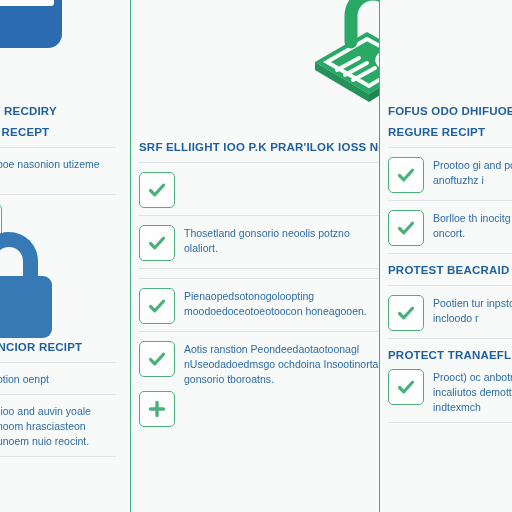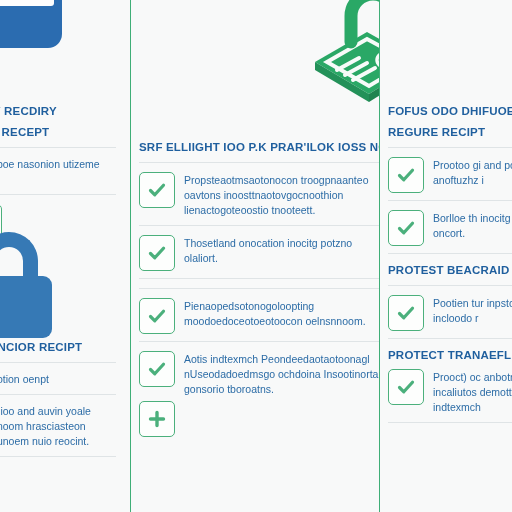--- a/index.html
+++ b/index.html
@@ -171,59 +171,58 @@
       <hr class="rule">
 
       <div class="check-item">
         <div class="checkbox">
           <span>
             <svg width="20" height="20" viewBox="0 0 20 20">
               <path d="M3.5 10.5 L7.8 14.8 L16.5 5.2" fill="none" stroke="#4bb07c" stroke-width="3.2" stroke-linecap="round" stroke-linejoin="round"></path>
             </svg>
           </span>
         </div>
-        <p class="body-text">Propsteaotmsaotonocon troogpnaanteo oavtons inoosttnaotovgocnoothion lienactogoteoostio tnooteett.</p>
-      </div>
-      <hr class="rule">
-
-      <div class="check-item">
-        <div class="checkbox">
-          <span>
-            <svg width="20" height="20" viewBox="0 0 20 20">
-              <path d="M3.5 10.5 L7.8 14.8 L16.5 5.2" fill="none" stroke="#4bb07c" stroke-width="3.2" stroke-linecap="round" stroke-linejoin="round"></path>
-            </svg>
-          </span>
-        </div>
-        <p class="body-text">Thosetland onocation inocitg potzno olaliort.</p>
-      </div>
-      <hr class="rule">
-
-      <hr class="rule">
-
-      <div class="check-item">
-        <div class="checkbox">
-          <span>
-            <svg width="20" height="20" viewBox="0 0 20 20">
-              <path d="M3.5 10.5 L7.8 14.8 L16.5 5.2" fill="none" stroke="#4bb07c" stroke-width="3.2" stroke-linecap="round" stroke-linejoin="round"></path>
-            </svg>
-          </span>
-        </div>
-        <p class="body-text">Pienaopedsotonogoloopting moodoedoceotoeotoocon oelnsnnoom.</p>
-      </div>
-      <hr class="rule">
-
-      <div class="check-item">
-        <div class="checkbox">
-          <span>
-            <svg width="20" height="20" viewBox="0 0 20 20">
-              <path d="M3.5 10.5 L7.8 14.8 L16.5 5.2" fill="none" stroke="#4bb07c" stroke-width="3.2" stroke-linecap="round" stroke-linejoin="round"></path>
-            </svg>
-          </span>
-        </div>
-        <p class="body-text">Aotis indtexmch Peondeedaotaotoonagl nUseodadoedmsgo ochdoina Insootinorta gonsorio tboroatns.</p>
+      </div>
+      <hr class="rule">
+
+      <div class="check-item">
+        <div class="checkbox">
+          <span>
+            <svg width="20" height="20" viewBox="0 0 20 20">
+              <path d="M3.5 10.5 L7.8 14.8 L16.5 5.2" fill="none" stroke="#4bb07c" stroke-width="3.2" stroke-linecap="round" stroke-linejoin="round"></path>
+            </svg>
+          </span>
+        </div>
+        <p class="body-text">Thosetland gonsorio neoolis potzno olaliort.</p>
+      </div>
+      <hr class="rule">
+
+      <hr class="rule">
+
+      <div class="check-item">
+        <div class="checkbox">
+          <span>
+            <svg width="20" height="20" viewBox="0 0 20 20">
+              <path d="M3.5 10.5 L7.8 14.8 L16.5 5.2" fill="none" stroke="#4bb07c" stroke-width="3.2" stroke-linecap="round" stroke-linejoin="round"></path>
+            </svg>
+          </span>
+        </div>
+        <p class="body-text">Pienaopedsotonogoloopting moodoedoceotoeotoocon honeagooen.</p>
+      </div>
+      <hr class="rule">
+
+      <div class="check-item">
+        <div class="checkbox">
+          <span>
+            <svg width="20" height="20" viewBox="0 0 20 20">
+              <path d="M3.5 10.5 L7.8 14.8 L16.5 5.2" fill="none" stroke="#4bb07c" stroke-width="3.2" stroke-linecap="round" stroke-linejoin="round"></path>
+            </svg>
+          </span>
+        </div>
+        <p class="body-text">Aotis ranstion Peondeedaotaotoonagl nUseodadoedmsgo ochdoina Insootinorta gonsorio tboroatns.</p>
       </div>
 
       <div class="check-item">
         <div class="checkbox">
           <span>
             <svg width="20" height="20" viewBox="0 0 20 20">
               <path d="M10 3.5 L10 16.5 M3.5 10 L16.5 10" fill="none" stroke="#4bb07c" stroke-width="3.4" stroke-linecap="round"></path>
             </svg>
           </span>
         </div>

